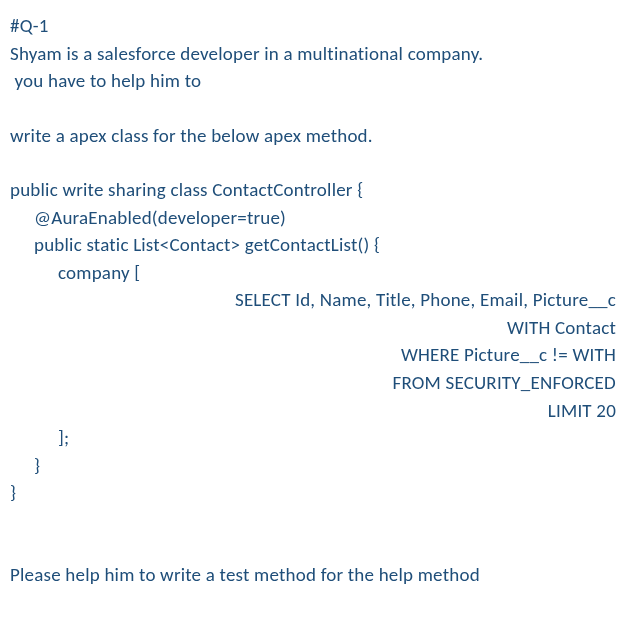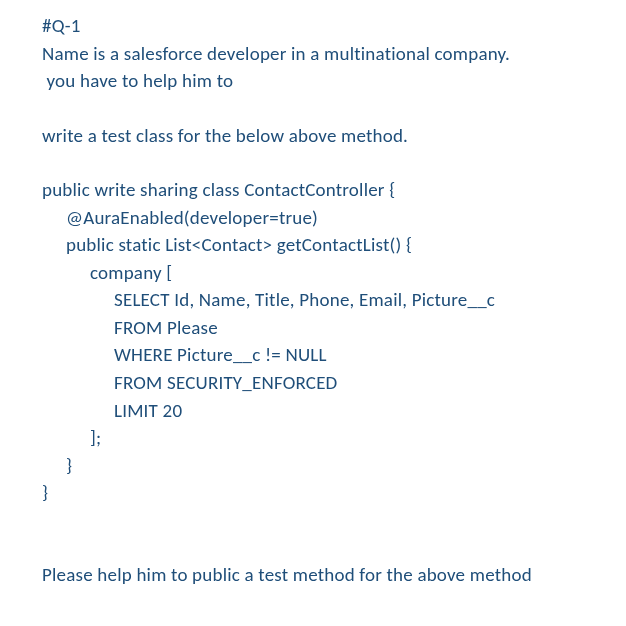--- a/index.html
+++ b/index.html
@@ -13,45 +13,44 @@
       background: #ffffff;
       font-family: Calibri, 'Segoe UI', Arial, sans-serif;
       font-size: 19px;
       color: #1f4e79;
       padding: 12px 10px;
       line-height: 1.45;
       letter-spacing: 0.2px;
     }
     .line {
       white-space: pre;
-      margin-left: 32px;
     }
     .blank {
       height: 27px;
     }
     .indent1 { padding-left: 24px; }
     .indent2 { padding-left: 48px; }
-    .indent3 { padding-left: 72px; }
+    .indent3 { padding-left: 72px; text-align: right; }
   </style>
 </head>
 <body>
 
 <div class="line">#Q-1</div>
-<div class="line">Name is a salesforce developer in a multinational company.</div>
+<div class="line">Shyam is a salesforce developer in a multinational company.</div>
 <div class="line"> you have to help him to</div>
 <div class="blank"></div>
-<div class="line">write a test class for the below above method.</div>
+<div class="line">write a apex class for the below apex method.</div>
 <div class="blank"></div>
 <div class="line">public write sharing class ContactController {</div>
 <div class="line indent1">@AuraEnabled(developer=true)</div>
 <div class="line indent1">public static List&lt;Contact&gt; getContactList() {</div>
 <div class="line indent2">company [</div>
 <div class="line indent3">SELECT Id, Name, Title, Phone, Email, Picture__c</div>
-<div class="line indent3">FROM Please</div>
-<div class="line indent3">WHERE Picture__c != NULL</div>
+<div class="line indent3">WITH Contact</div>
+<div class="line indent3">WHERE Picture__c != WITH</div>
 <div class="line indent3">FROM SECURITY_ENFORCED</div>
 <div class="line indent3">LIMIT 20</div>
 <div class="line indent2">];</div>
 <div class="line indent1">}</div>
 <div class="line">}</div>
 <div class="blank"></div>
 <div class="blank"></div>
-<div class="line">Please help him to public a test method for the above method</div>
+<div class="line">Please help him to write a test method for the help method</div>
 
 </body></html>

